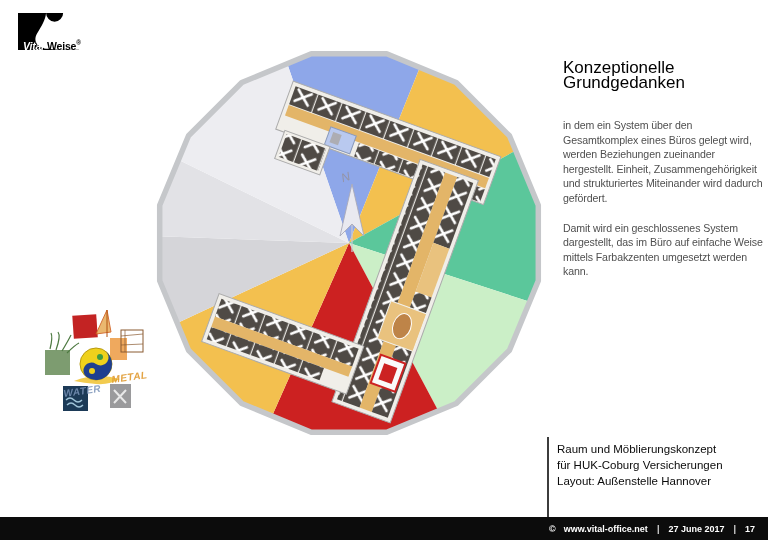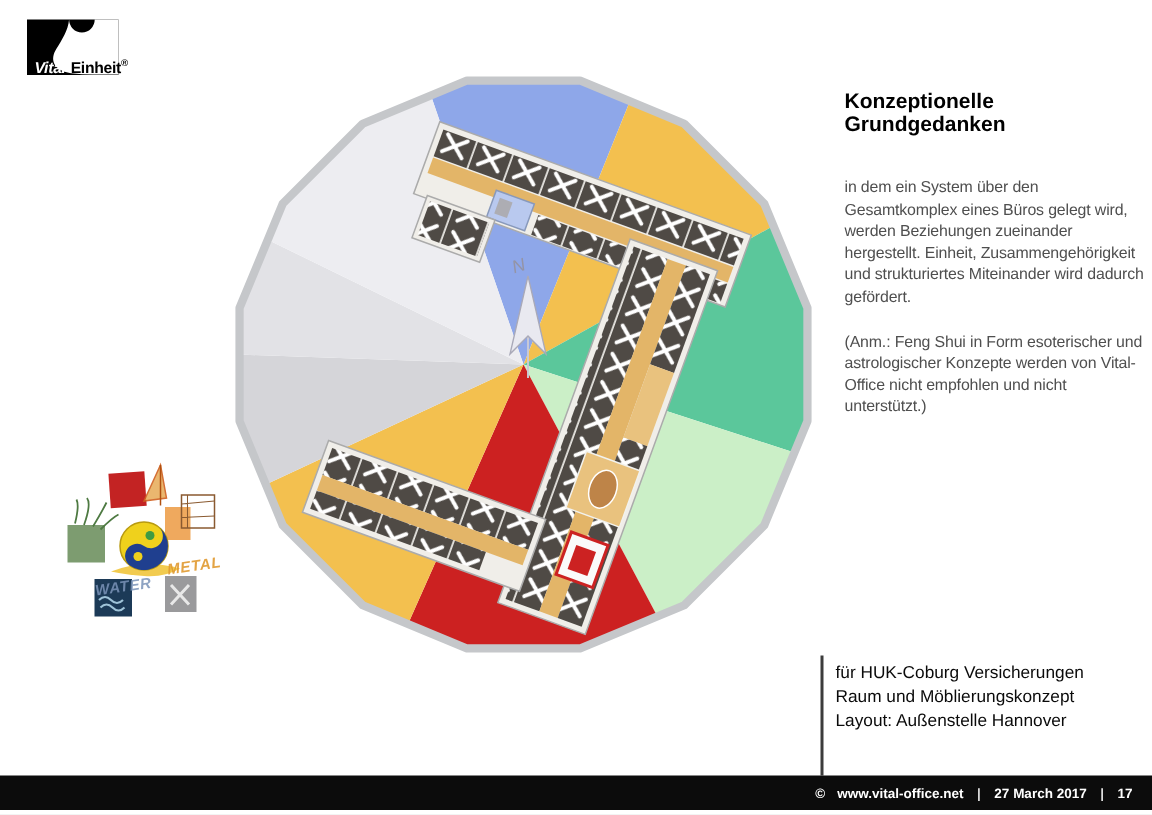--- a/index.html
+++ b/index.html
@@ -7,21 +7,21 @@
          font-family:"Liberation Sans",sans-serif;}
   .diagram-svg{position:absolute;left:0;top:0;width:768px;height:543px;}
   
   .logo-text{position:absolute;left:23px;top:39px;font-size:10.5px;font-weight:bold;
              letter-spacing:-0.2px;white-space:nowrap;}
   .logo-text .w{color:#ffffff;font-style:italic;}
   .logo-text .b{color:#000000;}
   .logo-text sup{font-size:6.5px;color:#000;}
   
   .title-block{position:absolute;left:563px;top:60px;width:206px;
-               font-size:14px;line-height:15px;font-weight:bold;color:#000;}
+               font-size:17px;line-height:15px;font-weight:normal;color:#000;}
   .body-col{position:absolute;left:563px;top:118px;width:205px;}
   .body-col p{margin:0 0 15px 0;font-size:10.6px;line-height:14.6px;color:#4f4f4f;
               letter-spacing:-0.1px;}
   
   .project-rule{position:absolute;left:547px;top:437px;width:2px;height:80px;background:#3c3c3c;}
   .project-block{position:absolute;left:557px;top:441px;width:205px;
                  font-size:11.5px;line-height:16px;color:#0a0a0a;}
   
   .footer-bar{position:absolute;left:0;top:517px;width:768px;height:23px;background:#0c0c0c;
               display:flex;align-items:center;justify-content:flex-end;padding-right:13px;
@@ -132,41 +132,41 @@
 
     <g transform="translate(18,13)">
       <rect width="61" height="37" fill="#000000"></rect>
       <g transform="scale(0.61,0.617)">
         <path fill="#ffffff" d="M100,0 L74,0 A14,14 0 0 1 46,0 C45,12 38,22 32,32 C25,43 28,55 48,58 C56,59 64,59.5 72,59.5 L100,59.5 Z"></path>
       </g>
     </g>
   </svg>
 
   <div class="logo-text">
-    <span class="w">Vital-</span><span class="b">Einheit</span><sup>®</sup>
+    <span class="w">Vital-</span><span class="b">Weise</span><sup>®</sup>
   </div>
 
   <div class="title-block">
     <div>Konzeptionelle Grundgedanken</div>
   </div>
 
   <div class="body-col">
     <p>in dem ein System über den Gesamtkomplex eines Büros gelegt wird, werden Beziehungen zueinander hergestellt. Einheit, Zusammengehörigkeit und strukturiertes Miteinander wird dadurch gefördert.</p>
-    <p>(Anm.: Feng Shui in Form esoterischer und astrologischer Konzepte werden von Vital-Office nicht empfohlen und nicht unterstützt.)</p>
+    <p>Damit wird ein geschlossenes System dargestellt, das im Büro auf einfache Weise mittels Farbakzenten umgesetzt werden kann.</p>
   </div>
 
   <div class="project-rule"></div>
   <div class="project-block">
+    <div>Raum und Möblierungskonzept</div>
     <div>für HUK-Coburg Versicherungen</div>
-    <div>Raum und Möblierungskonzept</div>
     <div>Layout: Außenstelle Hannover</div>
   </div>
 
   <div class="footer-bar">
     <span class="cc">©</span>
     <span>www.vital-office.net</span>
     <span class="sep">|</span>
-    <span>27 March 2017</span>
+    <span>27 June 2017</span>
     <span class="sep">|</span>
     <span>17</span>
   </div>
 
 </div>
 
 </body></html>

